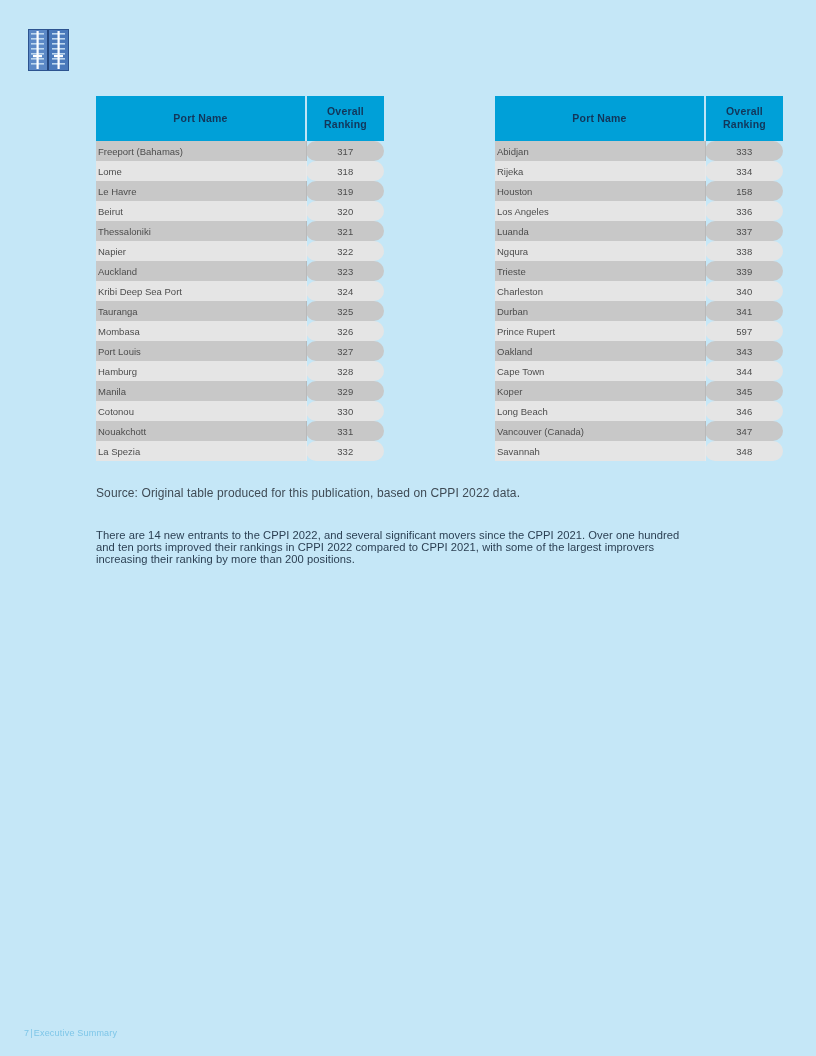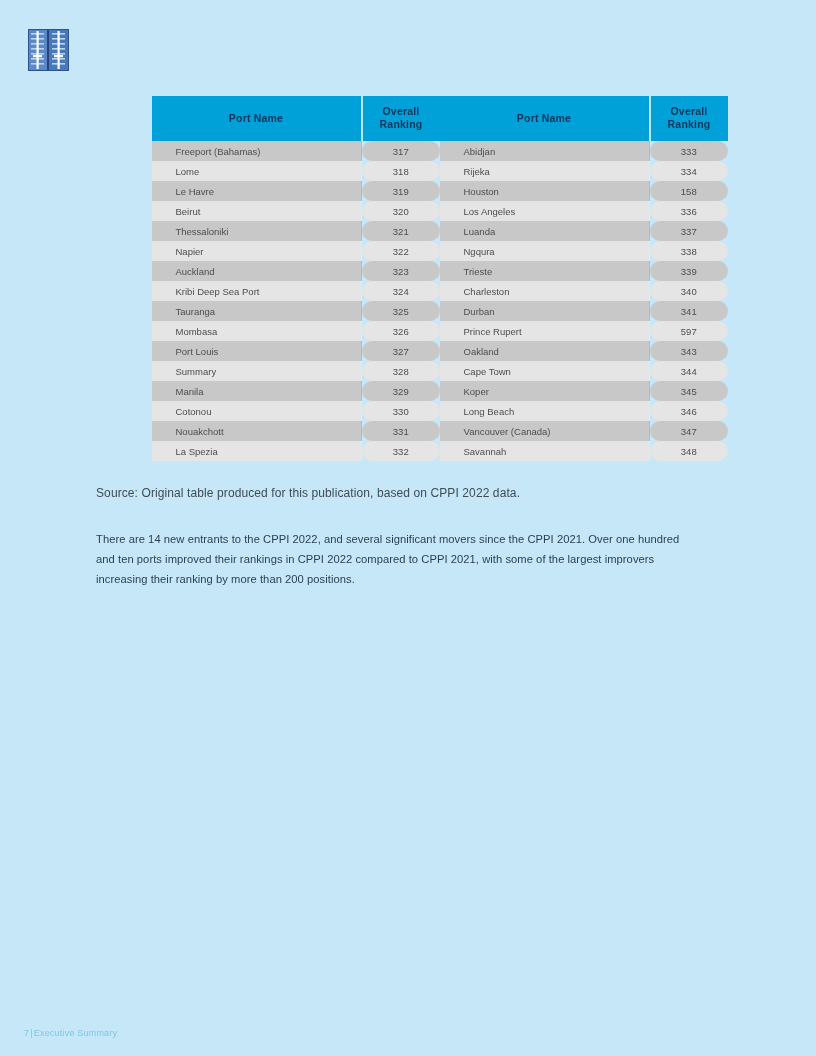--- a/index.html
+++ b/index.html
@@ -27,21 +27,21 @@
   }
   .logo svg { display: block; }
 
   
   .tables-wrap {
     position: absolute;
     left: 96px;
     top: 96px;
     width: 687px;
     display: flex;
-    justify-content: center;
+    justify-content: space-between;
   }
   .rank-table {
     width: 288px;
     border-collapse: collapse;
     table-layout: fixed;
   }
   .rank-table col.c-port { width: 210px; }
   .rank-table col.c-rank { width: 78px; }
 
   .rank-table thead th {
@@ -60,21 +60,21 @@
   }
 
   .rank-table tbody td {
     font-size: 9.5px;
     color: #4d4d4d;
     height: 20px;
     padding: 0;
     border: none;
   }
   .rank-table tbody td.port {
-    padding-left: 24px;
+    padding-left: 2px;
     text-align: left;
     border-right: 1px solid #e9e9e9;
   }
   .rank-table tbody td.rank {
     text-align: center;
     border-radius: 10px;
   }
   .rank-table tbody tr.odd td { background: #c8c8c8; }
   .rank-table tbody tr.odd td.port { border-right: 1px solid #b9b9b9; }
   .rank-table tbody tr.even td { background: #e5e5e5; }
@@ -89,21 +89,21 @@
     letter-spacing: .1px;
   }
 
   
   .body-par {
     position: absolute;
     left: 96px;
     top: 518px;
     width: 598px;
     font-size: 11.2px;
-    line-height: 20px;
+    line-height: 12px;
     color: #2b3f52;
     letter-spacing: .05px;
   }
 
   
   .footer {
     position: absolute;
     left: 24px;
     bottom: 18px;
     font-size: 9px;
@@ -202,21 +202,21 @@
         </tr>
       <tr class="even">
           <td class="port">Mombasa</td>
           <td class="rank">326</td>
         </tr>
       <tr class="odd">
           <td class="port">Port Louis</td>
           <td class="rank">327</td>
         </tr>
       <tr class="even">
-          <td class="port">Summary</td>
+          <td class="port">Hamburg</td>
           <td class="rank">328</td>
         </tr>
       <tr class="odd">
           <td class="port">Manila</td>
           <td class="rank">329</td>
         </tr>
       <tr class="even">
           <td class="port">Cotonou</td>
           <td class="rank">330</td>
         </tr>

